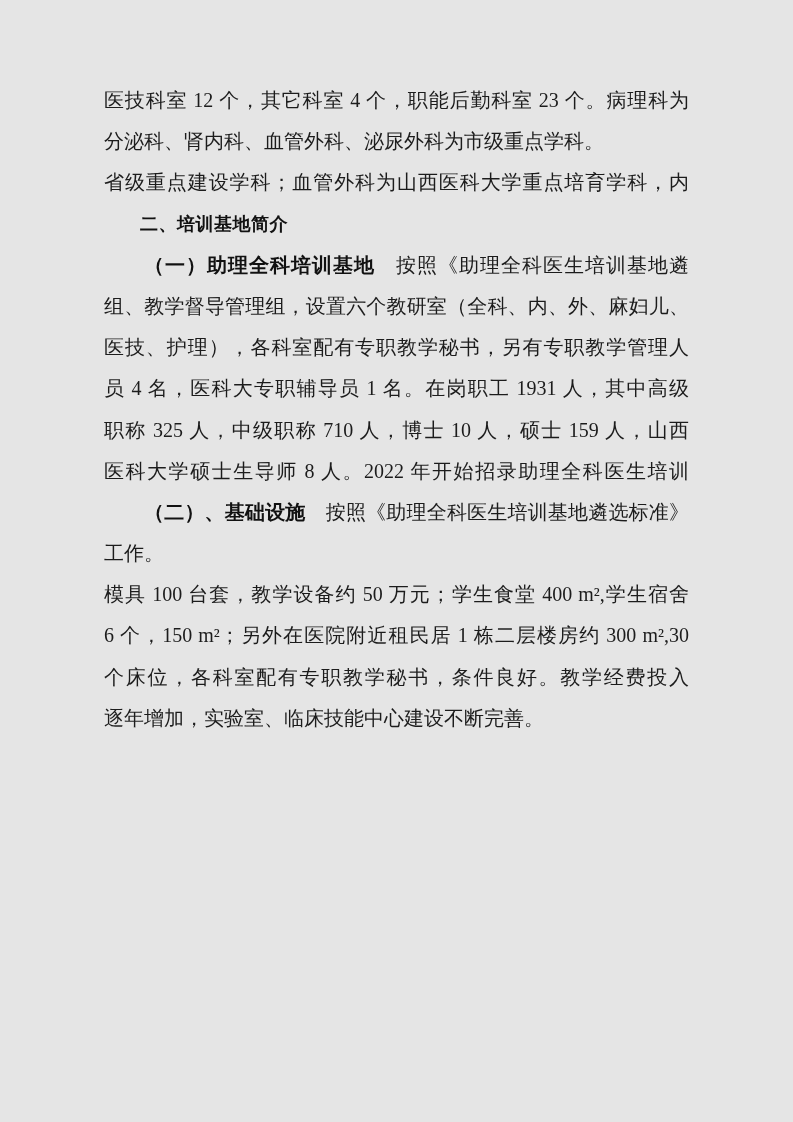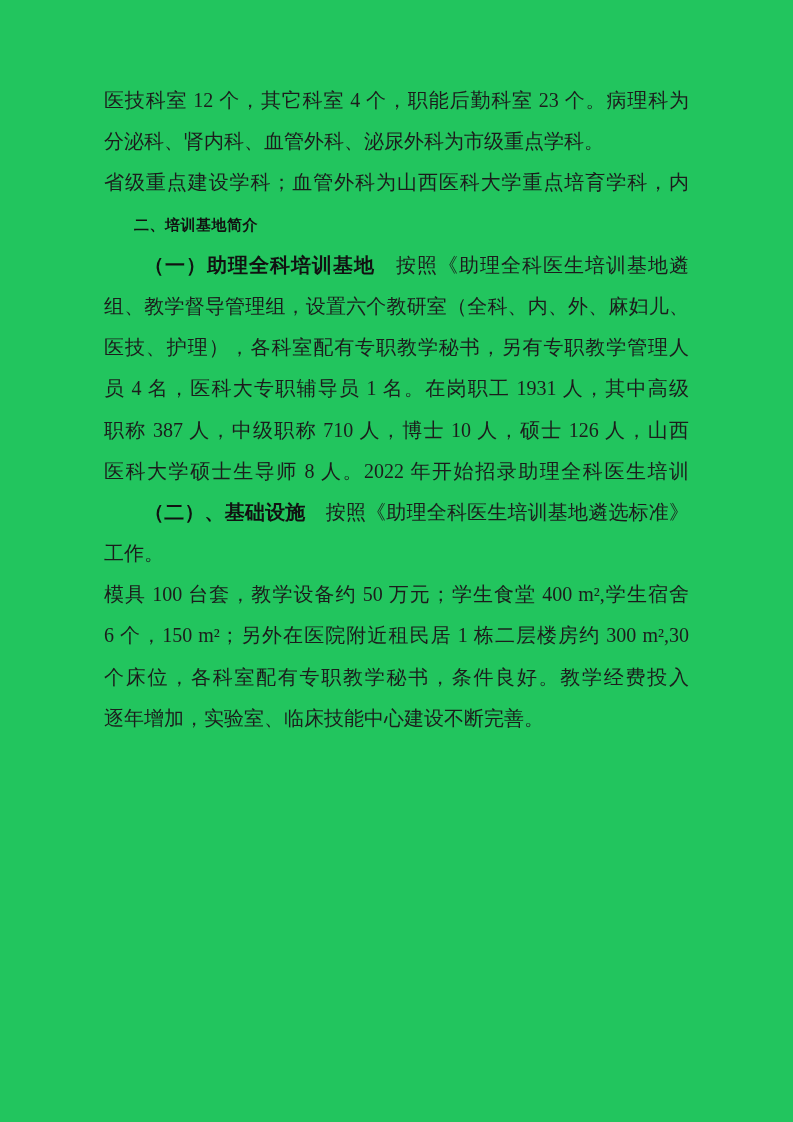--- a/index.html
+++ b/index.html
@@ -5,21 +5,21 @@
   * { margin: 0; padding: 0; box-sizing: border-box; }
   html, body {
     width: 793px;
     background: #ffffff;
     font-family: "Liberation Serif", "DejaVu Serif", serif;
   }
   .page {
     position: relative;
     width: 793px;
     height: 1122px;
-    background: #22c55e;
+    background: #e5e5e5;
     overflow: hidden;
     padding-left: 40px;
   }
   .content {
     position: absolute;
     left: 104px;
     top: 80px;
     width: 585px;
     color: #1c1c1c;
     font-size: 20px;
@@ -33,21 +33,21 @@
   .line.justify {
     text-align: justify;
     text-align-last: justify;
   }
   .line.indent {
     text-indent: 2em;
   }
   .line.heading {
     font-family: "Liberation Sans", "DejaVu Sans", sans-serif;
     font-weight: 700;
-    font-size: 15px;
+    font-size: 18px;
     color: #111111;
     letter-spacing: 0.5px;
   }
   .lead {
     font-weight: 700;
     color: #111111;
   }
 </style>
 </head>
 <body>
@@ -55,21 +55,21 @@
 <div class="page">
   <div class="content" id="content">
       <div class="line justify"><span>医技科室 12 个，其它科室 4 个，职能后勤科室 23 个。病理科为</span></div>
       <div class="line"><span>分泌科、肾内科、血管外科、泌尿外科为市级重点学科。</span></div>
       <div class="line justify"><span>省级重点建设学科；血管外科为山西医科大学重点培育学科，内</span></div>
       <div class="line indent heading"><span>二、培训基地简介</span></div>
       <div class="line justify indent"><span class="lead">（一）助理全科培训基地</span><span>　按照《助理全科医生培训基地遴</span></div>
       <div class="line justify"><span>组、教学督导管理组，设置六个教研室（全科、内、外、麻妇儿、</span></div>
       <div class="line justify"><span>医技、护理），各科室配有专职教学秘书，另有专职教学管理人</span></div>
       <div class="line justify"><span>员 4 名，医科大专职辅导员 1 名。在岗职工 1931 人，其中高级</span></div>
-      <div class="line justify"><span>职称 387 人，中级职称 710 人，博士 10 人，硕士 126 人，山西</span></div>
+      <div class="line justify"><span>职称 325 人，中级职称 710 人，博士 10 人，硕士 159 人，山西</span></div>
       <div class="line justify"><span>医科大学硕士生导师 8 人。2022 年开始招录助理全科医生培训</span></div>
       <div class="line justify indent"><span class="lead">（二）、基础设施</span><span>　按照《助理全科医生培训基地遴选标准》</span></div>
       <div class="line"><span>工作。</span></div>
       <div class="line justify"><span>模具 100 台套，教学设备约 50 万元；学生食堂 400 m²,学生宿舍</span></div>
       <div class="line justify"><span>6 个，150 m²；另外在医院附近租民居 1 栋二层楼房约 300 m²,30</span></div>
       <div class="line justify"><span>个床位，各科室配有专职教学秘书，条件良好。教学经费投入</span></div>
       <div class="line"><span>逐年增加，实验室、临床技能中心建设不断完善。</span></div>
     </div>
 </div>
 

